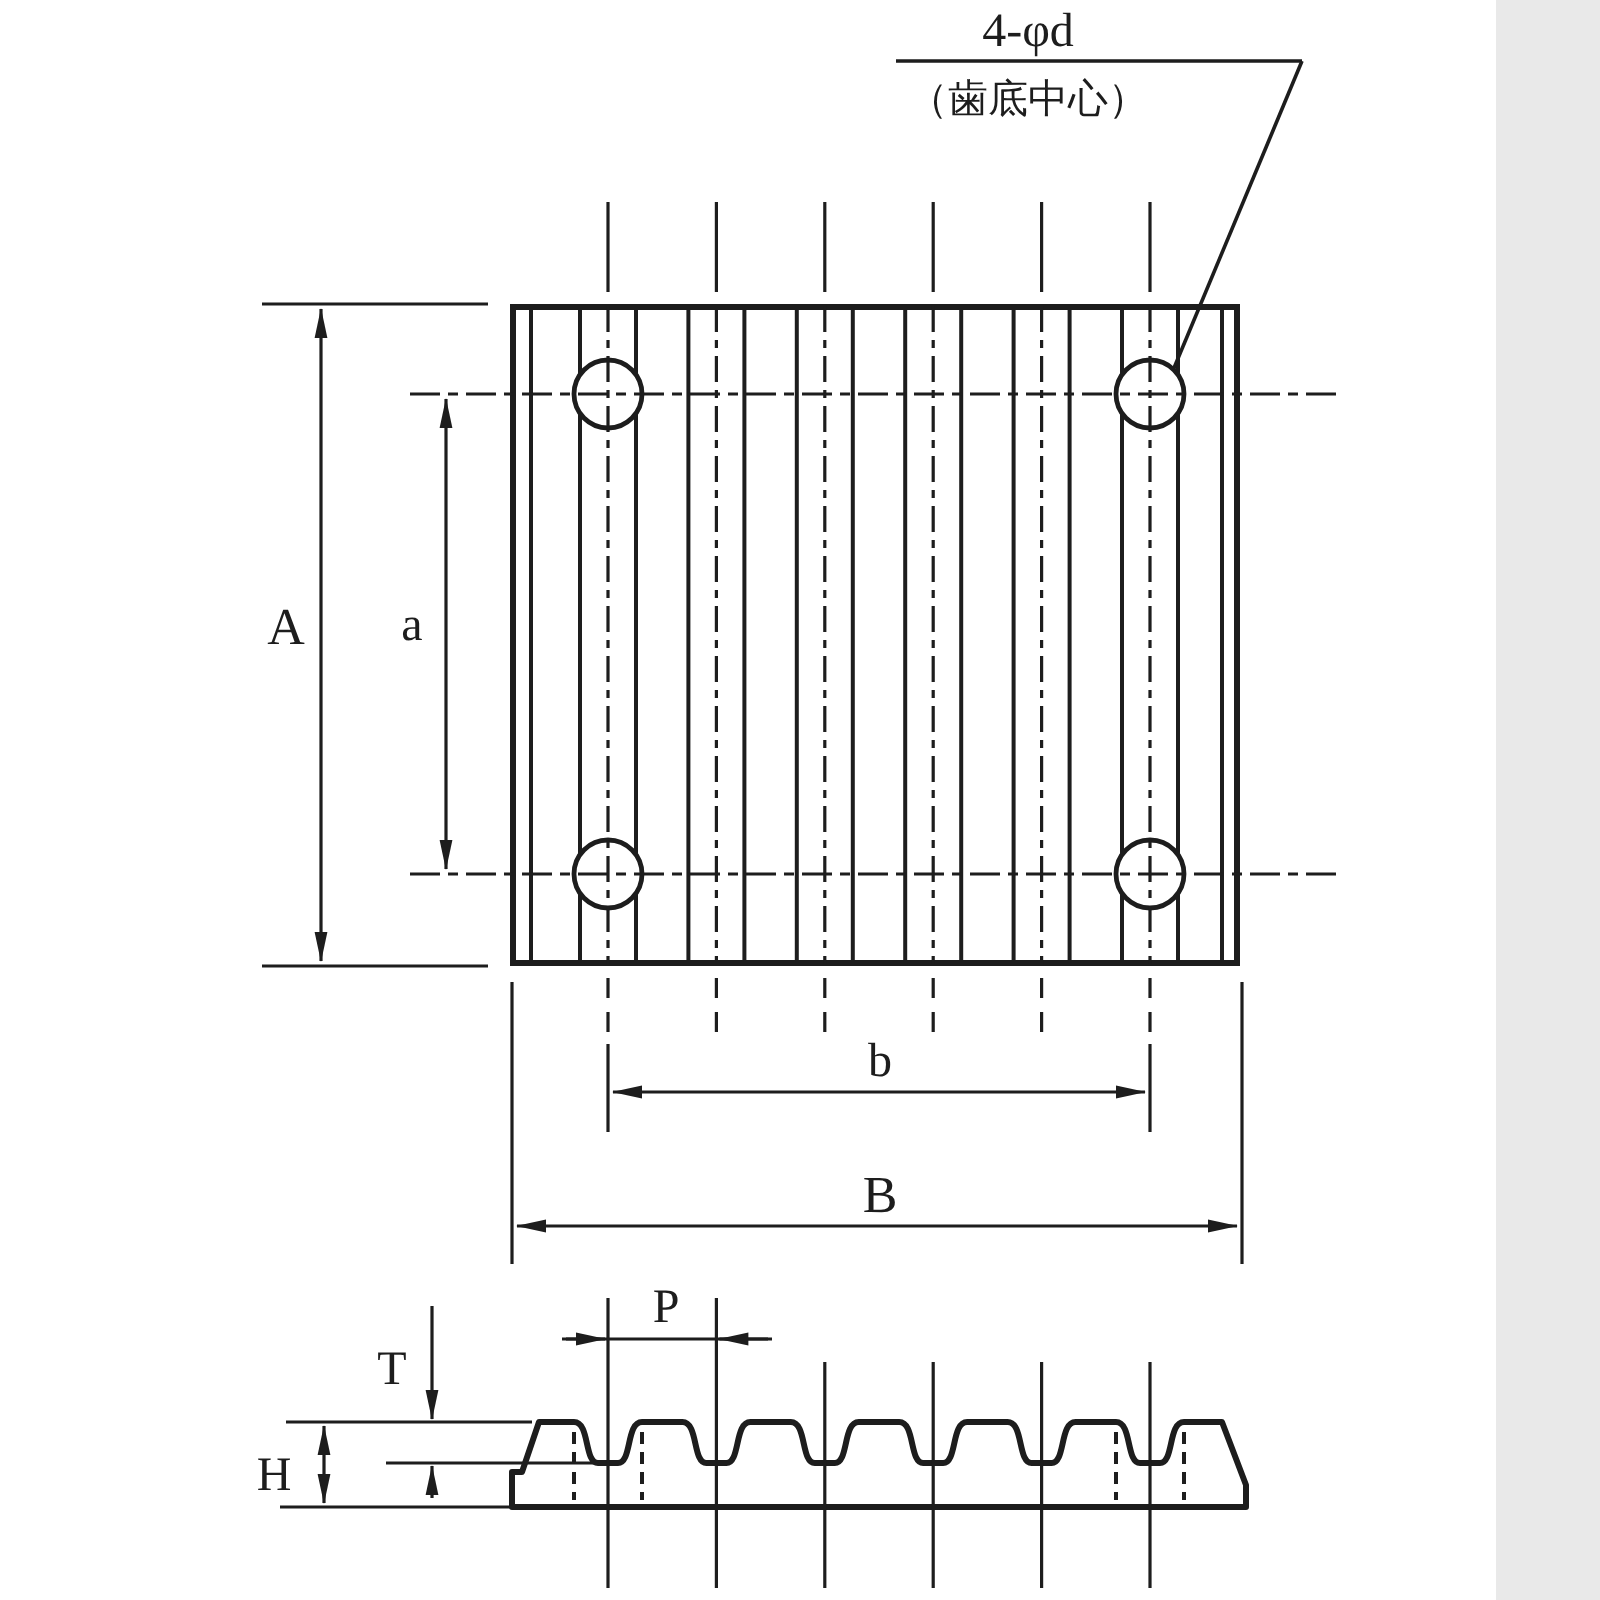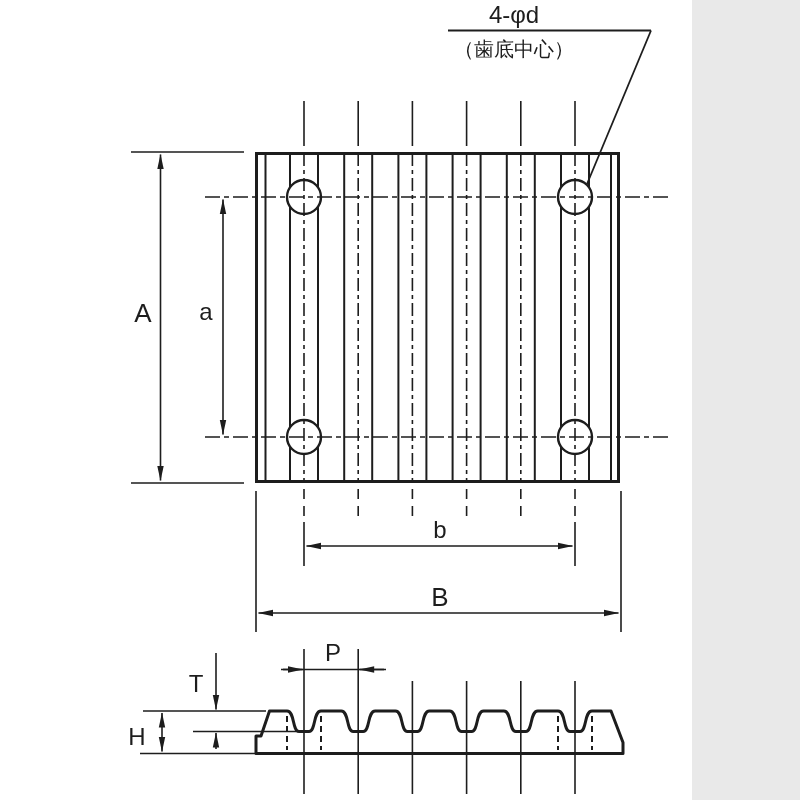--- a/index.html
+++ b/index.html
@@ -1,18 +1,18 @@
 <!DOCTYPE html>
 <html><head>
 <meta charset="utf-8">
 <style>
   html,body{margin:0;padding:0;background:#e9e9e9;}
   .canvas{
-    width:692px;height:800px;background:#ffffff;position:relative;
-    font-family:Liberation Sans, sans-serif;
+    width:748px;height:800px;background:#ffffff;position:relative;
+    font-family:Liberation Serif, serif;
     overflow:hidden;
   }
   svg{display:block;}
   text{fill:#1d1d1d;}
   .dim-label{font-size:26px;}
   .dim-label-small{font-size:24px;}
   .callout-main{font-size:24px;}
   .callout-note{font-size:20px;letter-spacing:0px;}
 </style>
 </head>

